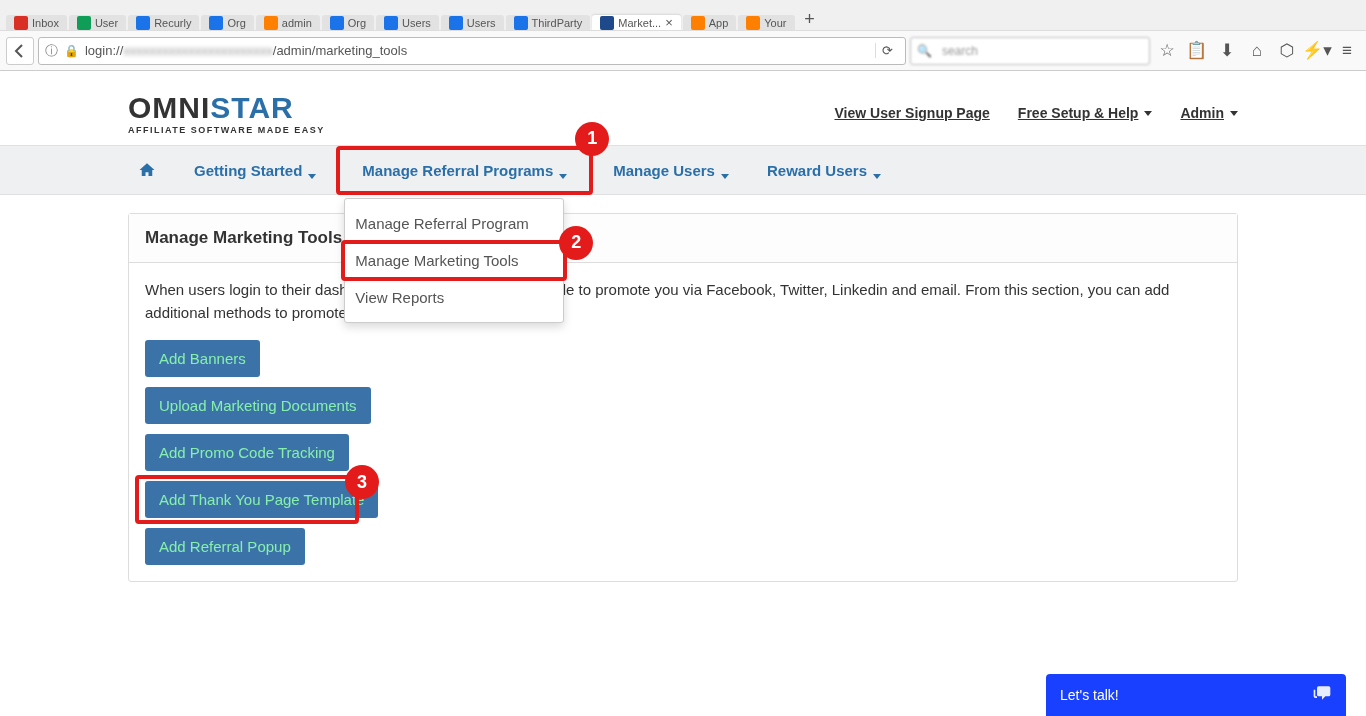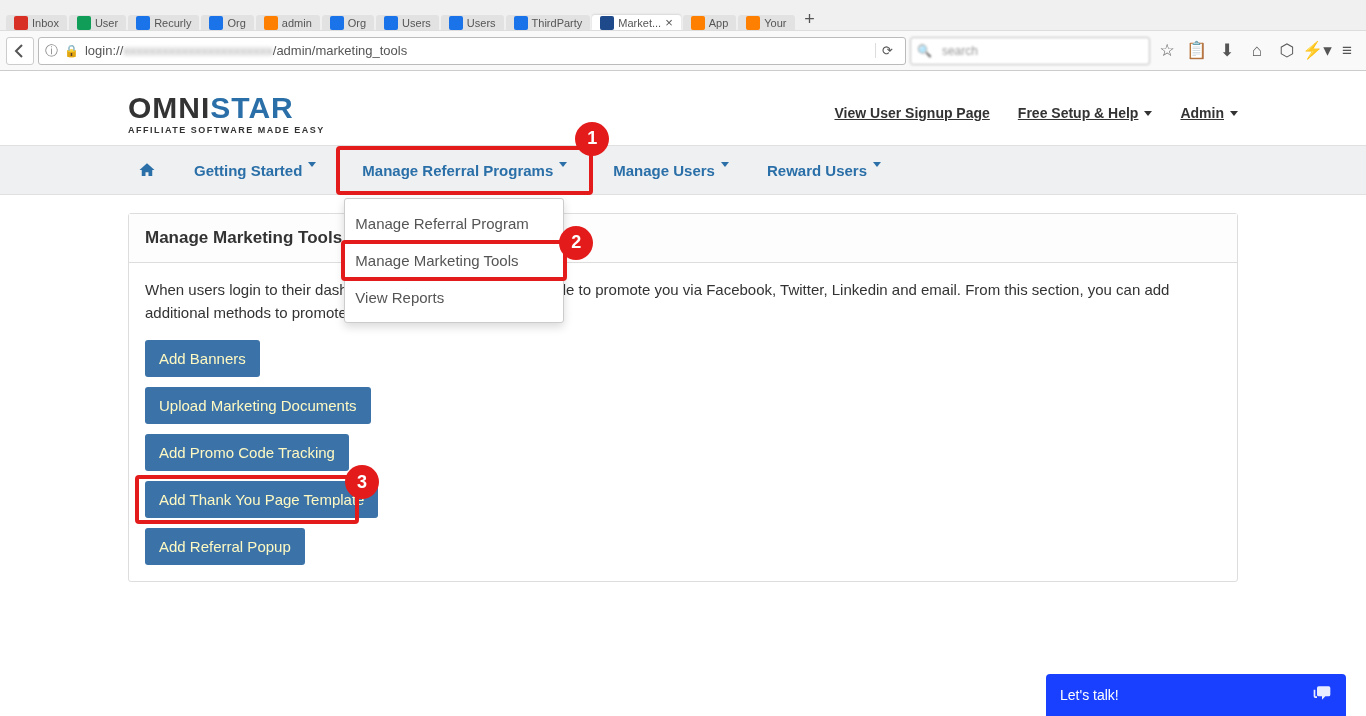--- a/index.html
+++ b/index.html
@@ -36,30 +36,30 @@
 .logo-main { font-size:30px; font-weight:600; letter-spacing:1px; }
 .logo-main .star { color:#2a6fa8; }
 .logo-sub { font-size:9px; letter-spacing:1.5px; color:#333; font-weight:bold;}
 .top-links { margin-left:auto; display:flex; gap:28px; color:#333; font-weight:bold; font-size:14px;text-decoration:underline;}
 .top-links .tl { display:flex; align-items:center; gap:6px; cursor:pointer;}
 .caret { display:inline-block; width:0; height:0; border-left:4px solid transparent; border-right:4px solid transparent; border-top:5px solid #333;}
 .caret.blue { border-top-color:#2a6fa8;}
 
 .main-nav { background:#eef0f2; border-top:1px solid #e0e0e0; border-bottom:1px solid #e0e0e0; }
 .main-nav-inner { max-width:1140px; margin:0 auto; padding:0 15px; display:flex; align-items:center; height:48px; gap:18px;}
-.nav-item { color:#2a6fa8; font-weight:bold; font-size:15px; display:flex; align-items:flex-start; gap:6px; padding:12px 10px; cursor:pointer; position:relative;}
+.nav-item { color:#2a6fa8; font-weight:bold; font-size:15px; display:flex; align-items:flex-end; gap:6px; padding:12px 10px; cursor:pointer; position:relative;}
 .home-icon { font-size:18px; color:#2a6fa8;}
 
 .content { max-width:1140px; margin:18px auto 0; padding:0 15px;}
 .panel { border:1px solid #ddd; border-radius:3px; background:#fff; position:relative;}
 .panel-heading { padding:14px 16px; border-bottom:1px solid #ddd; font-weight:bold; font-size:17px; background:#fdfdfd;}
 .panel-body { padding:16px; }
 .panel-body p { color:#333; line-height:1.5; margin-bottom:16px; font-size:15px;}
 .btn-stack { display:flex; flex-direction:column; align-items:flex-start; gap:10px;}
-.btn { background:#3b73a8; color:#fef9c3; border:none; border-radius:3px; padding:10px 14px; font-size:15px; cursor:pointer;text-align:center;}
+.btn { background:#3b73a8; color:#86efac; border:none; border-radius:3px; padding:10px 14px; font-size:15px; cursor:pointer;text-align:center;}
 
 
 .dropdown-menu { position:absolute; top:48px; left:0; background:#fff; border:1px solid #ccc; border-radius:3px; box-shadow:0 4px 10px rgba(0,0,0,0.15); min-width:220px; padding:6px 0; z-index:100;}
 .dd-item { padding:10px 10px; color:#555; font-size:15px; cursor:pointer; font-weight:normal;}
 
 
 .annotation-box { position:absolute; border:4px solid #e41b1b; border-radius:4px; pointer-events:none; z-index:200;}
 .annotation-circle { position:absolute; width:34px; height:34px; border-radius:50%; background:#e41b1b; color:#fff; display:flex; align-items:center; justify-content:center; font-weight:bold; font-size:18px; z-index:201; pointer-events:none;}
 
 

